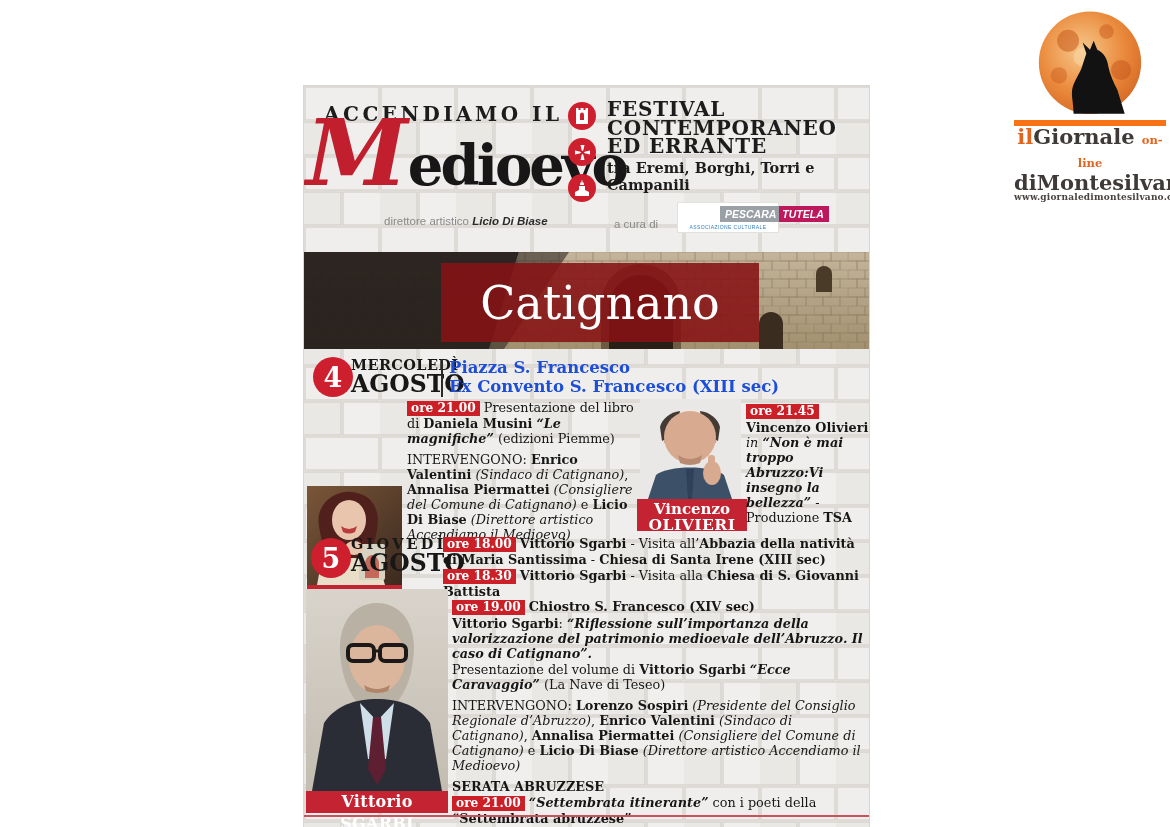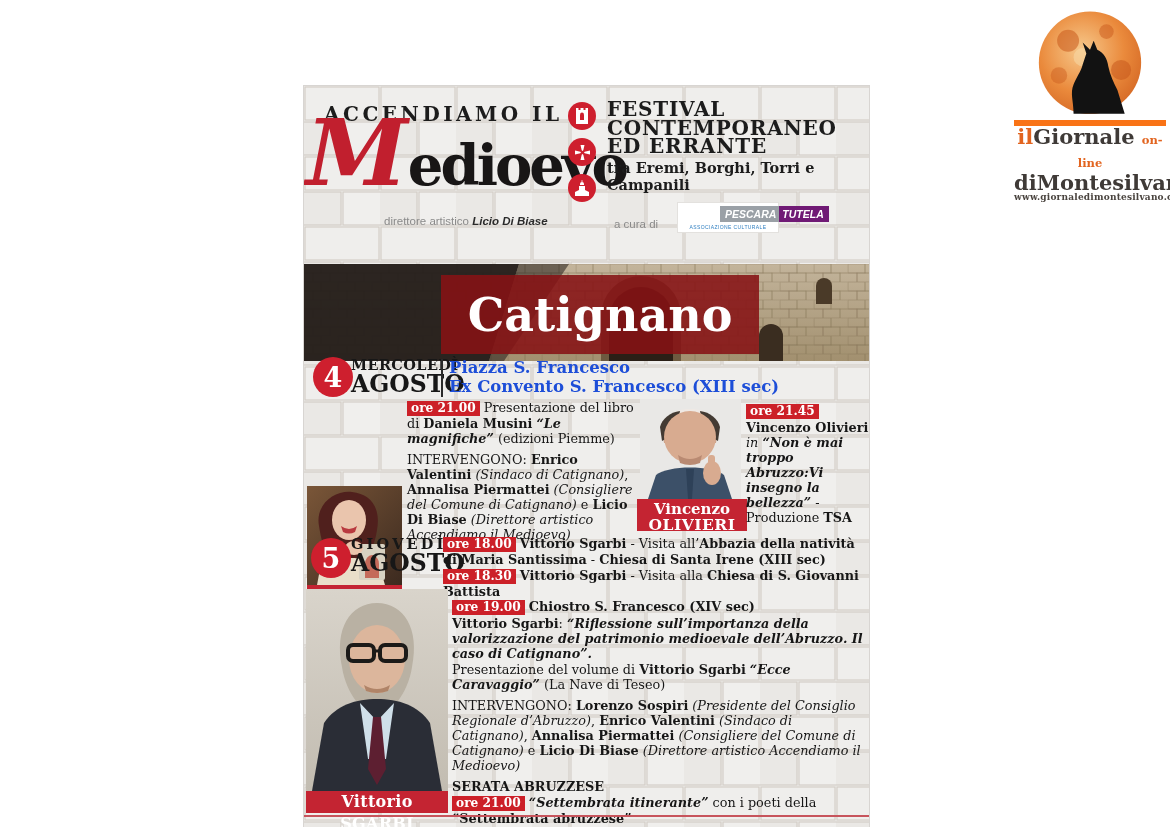--- a/index.html
+++ b/index.html
@@ -19,24 +19,24 @@
   .icircle{width:28px;height:28px;border-radius:50%;background:#ce1f2e;display:flex;align-items:center;justify-content:center;}
   .fest{left:303px;top:14px;}
   .fest-line{font-size:20px;font-weight:bold;letter-spacing:.8px;line-height:18.5px;color:#1c1c1c;}
   .tagline{font-size:14.5px;font-weight:bold;margin-top:3px;color:#1c1c1c;}
   .director{left:80px;top:129px;font-family:"Liberation Sans",sans-serif;font-size:11.5px;color:#8a8a8a;}
   .director .dname{color:#2b2b2b;font-weight:bold;font-style:italic;}
   .acura{left:310px;top:132px;font-family:"Liberation Sans",sans-serif;font-size:11.5px;color:#8a8a8a;}
   .sponsor{left:374px;top:117px;width:96px;background:#fff;padding:3px 2px 2px;text-align:center;box-shadow:0 0 0 1px #e3e1de;}
   .sponsor-bar{display:flex;font-family:"Liberation Sans",sans-serif;font-weight:bold;font-style:italic;font-size:10.5px;color:#fff;margin-left:40px;}
   .sp1{background:#9aa0a6;padding:2px 3px 2px 5px;}
-  .sp2{background:#701a75;padding:2px 5px 2px 3px;}
+  .sp2{background:#be185d;padding:2px 5px 2px 3px;}
   .sponsor-sub{font-family:"Liberation Sans",sans-serif;font-size:5px;color:#2f7fc1;letter-spacing:.4px;margin-top:2px;}
   
-  .banner{left:0;top:178px;width:603px;height:97px;font-weight:bold;}
+  .banner{left:0;top:166px;width:603px;height:97px;}
   .banner svg{position:absolute;left:0;top:0;}
   .banner-red{position:absolute;left:137px;top:11px;width:318px;height:79px;background:rgba(134,18,20,.88);
               display:flex;align-items:center;justify-content:center;color:#fff;font-size:46px;}
   .banner-red::first-letter{font-size:62px;font-style:italic;}
   
   .daycircle{width:40px;height:40px;border-radius:50%;background:#ce1f2e;color:#fff;display:flex;align-items:center;justify-content:center;
              font-size:27px;font-weight:bold;}
   .dh4{left:9px;top:271px;} .dh5{left:7px;top:452px;}
   .daycol4{left:47px;top:271px;} .daycol5{left:47px;top:450px;}
   .dayname{font-size:14.5px;font-weight:bold;letter-spacing:.4px;line-height:15px;color:#171717;}

